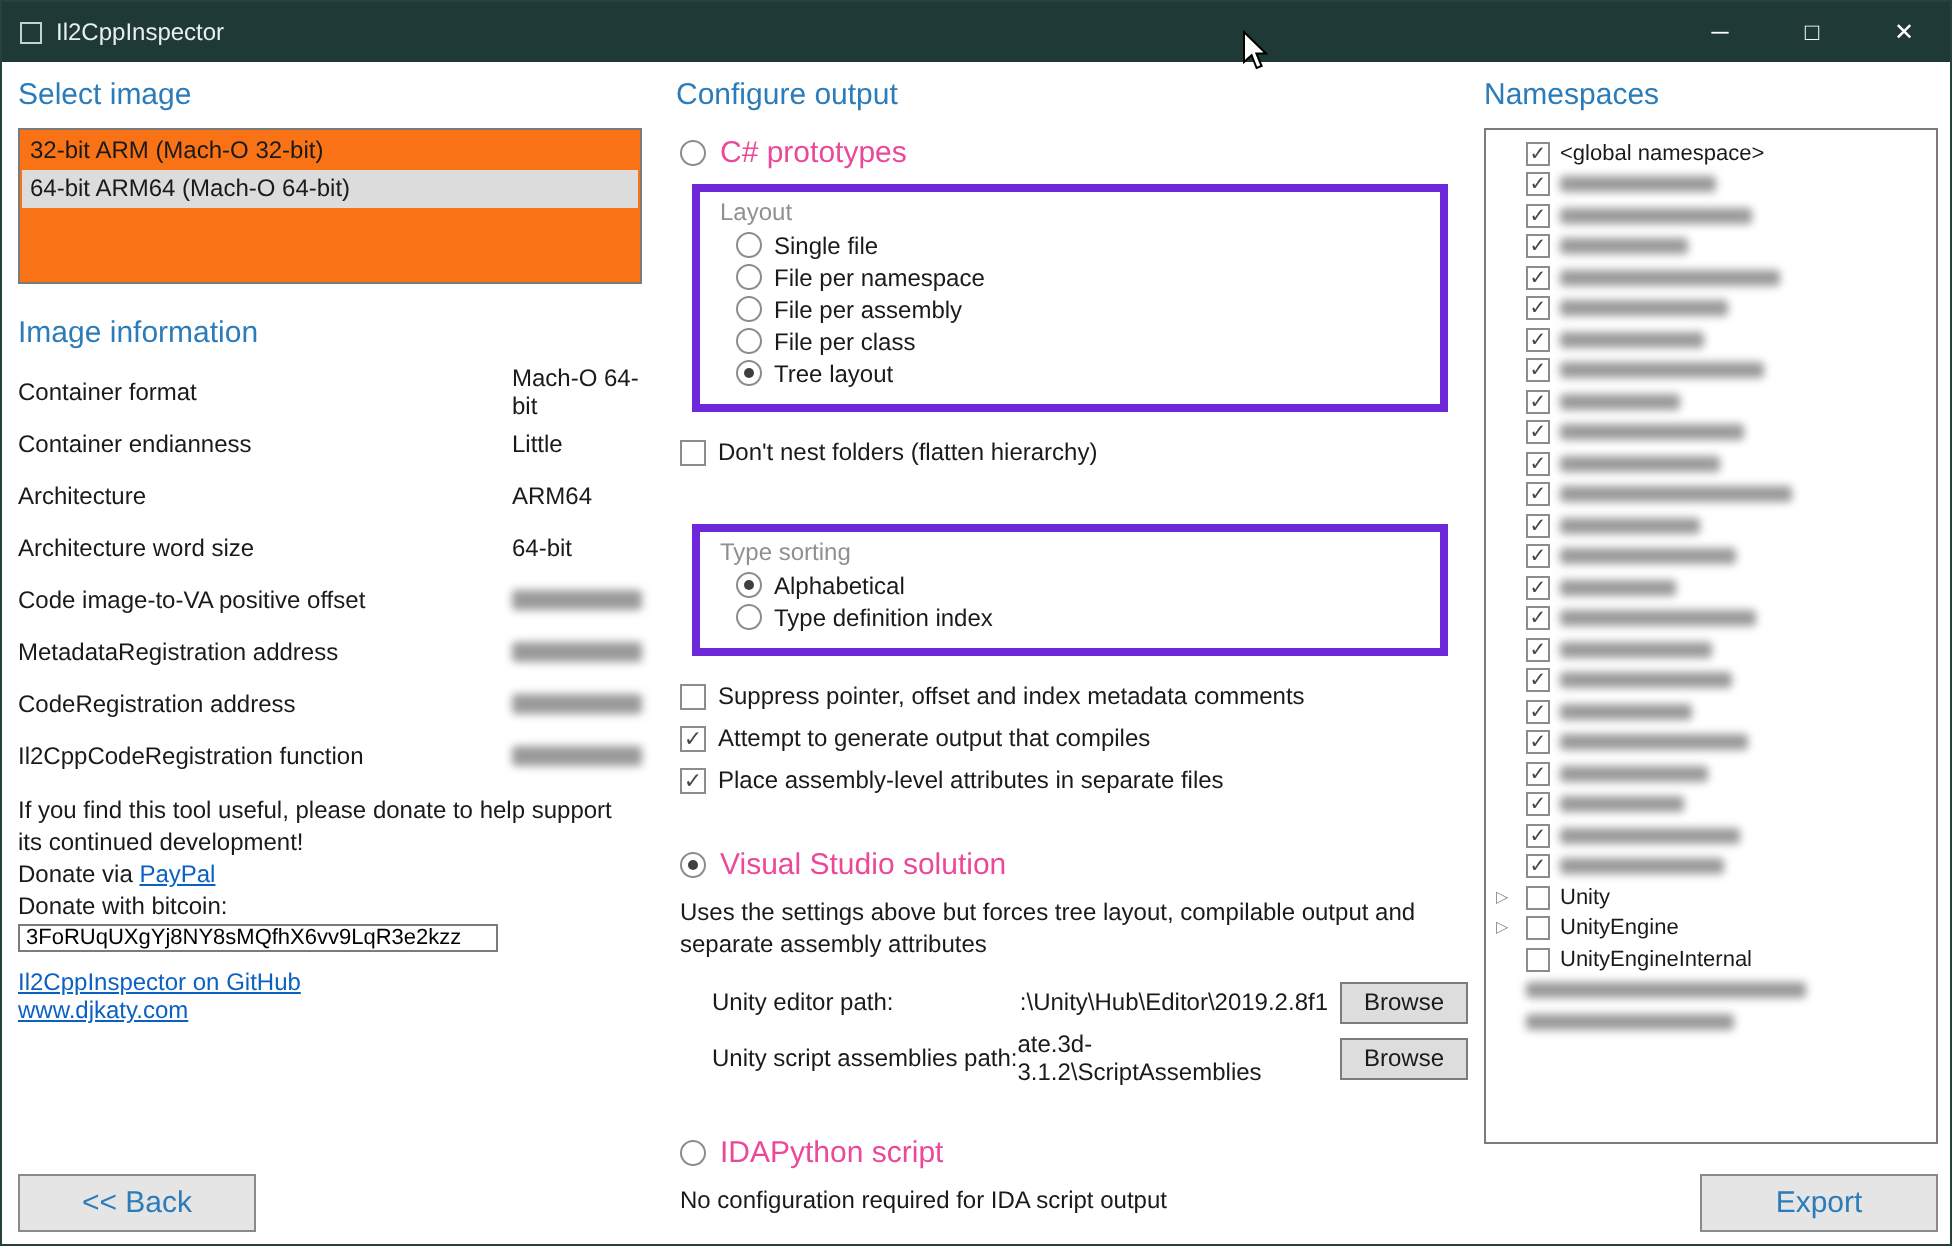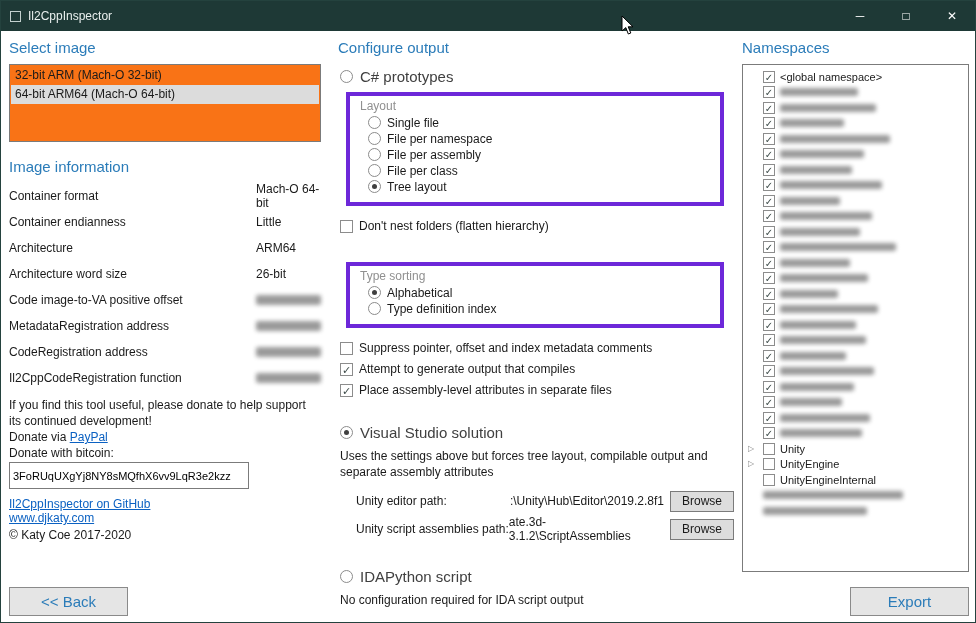--- a/index.html
+++ b/index.html
@@ -27,31 +27,31 @@
   .list-item { font-size:12px; padding:2px 4px; height:19px; }
   .list-item.selected { background:#dcdcdc; }
   .info-row { display:flex; height:26px; align-items:center; }
   .info-label { width:247px; flex:none; }
   .info-value { }
   .blur-blob { display:inline-block; height:10px; background:#9a9a9a; filter:blur(2px); border-radius:2px; }
   .donate { margin-top:6px; line-height:16px; width:302px; }
   .donate-line { line-height:16px; }
   .link { color:#0b61c2; text-decoration:underline; cursor:pointer; font-size:12px; }
   .block { display:block; }
-  .bitcoin { width:240px; height:27px; border:1px solid #7b7b7b; font-family:"Liberation Sans", sans-serif; font-size:11px; padding:1px 3px; margin:1px 0 6px 0; }
+  .bitcoin { width:240px; height:14px; border:1px solid #7b7b7b; font-family:"Liberation Sans", sans-serif; font-size:11px; padding:1px 3px; margin:1px 0 6px 0; }
   .gh { margin-top:2px; }
   .copyright { margin-top:2px; line-height:16px; }
 
   .big-btn { position:absolute; width:119px; height:29px; background:#e5e5e5; border:1px solid #8a8a8a; color:#2b7cb9; font-size:15px; font-family:"Liberation Sans", sans-serif; cursor:pointer; }
   .back { left:8px; top:586px; }
   .export { left:849px; top:586px; }
 
   
   .big-radio-row { display:flex; align-items:center; gap:7px; margin:10px 0 6px 2px; height:20px; cursor:default; }
-  .green-label { color:#404040; font-size:15px; }
+  .green-label { color:#ec4899; font-size:15px; }
   .radio { width:13px; height:13px; border:1px solid #8c8c8c; border-radius:50%; background:#fff; display:inline-block; position:relative; flex:none; }
   .radio.on::after { content:""; position:absolute; left:3px; top:3px; width:5px; height:5px; border-radius:50%; background:#3f3f3f; }
   .groupbox { border:4px solid #6d28d9; margin-left:8px; width:378px; padding:3px 10px 7px 10px; }
   .group-label { color:#909090; font-size:12px; margin-bottom:2px; }
   .radio-row { display:flex; align-items:center; gap:6px; height:15px; margin:1px 0 1px 8px; cursor:default; }
   .check-row { display:flex; align-items:center; gap:6px; cursor:default; }
   .flatten { margin:12px 0 28px 2px; height:16px; }
   .mid-check { margin:0 0 5px 2px; height:16px; }
   .mid-checks { margin-top:12px; }
   .checkbox { width:13px; height:13px; border:1px solid #8c8c8c; background:#fff; display:inline-block; font-size:11px; line-height:12px; text-align:center; color:#3d4b49; flex:none; }
@@ -110,21 +110,21 @@
         <div class="info-row">
           <span class="info-label">Container endianness</span>
           <span class="info-value">Little</span>
         </div>
         <div class="info-row">
           <span class="info-label">Architecture</span>
           <span class="info-value">ARM64</span>
         </div>
         <div class="info-row">
           <span class="info-label">Architecture word size</span>
-          <span class="info-value">26-bit</span>
+          <span class="info-value">64-bit</span>
         </div>
         <div class="info-row">
           <span class="info-label">Code image-to-VA positive offset</span>
           <span class="blur-blob" style="width: 92px;"></span>
         </div>
         <div class="info-row">
           <span class="info-label">MetadataRegistration address</span>
           <span class="blur-blob" style="width: 98px;"></span>
         </div>
         <div class="info-row">
@@ -136,21 +136,20 @@
           <span class="blur-blob" style="width: 84px;"></span>
         </div>
       </div>
 
     <p class="donate">If you find this tool useful, please donate to help support its continued development!</p>
     <p class="donate-line"><span>Donate via </span><a class="link">PayPal</a></p>
     <p class="donate-line">Donate with bitcoin:</p>
     <input class="bitcoin" readonly="" value="3FoRUqUXgYj8NY8sMQfhX6vv9LqR3e2kzz" style="">
     <a class="link block gh">Il2CppInspector on GitHub</a>
     <a class="link block">www.djkaty.com</a>
-    <div class="copyright">© Katy Coe 2017-2020</div>
   </div>
   <button class="big-btn back">&lt;&lt; Back</button>
 
   <div class="col col-mid">
     <div class="heading">Configure output</div>
 
     <label class="big-radio-row">
       <span class="radio" id="csharp-radio-icon"></span>
       <span class="green-label">C# prototypes</span>
     </label>

